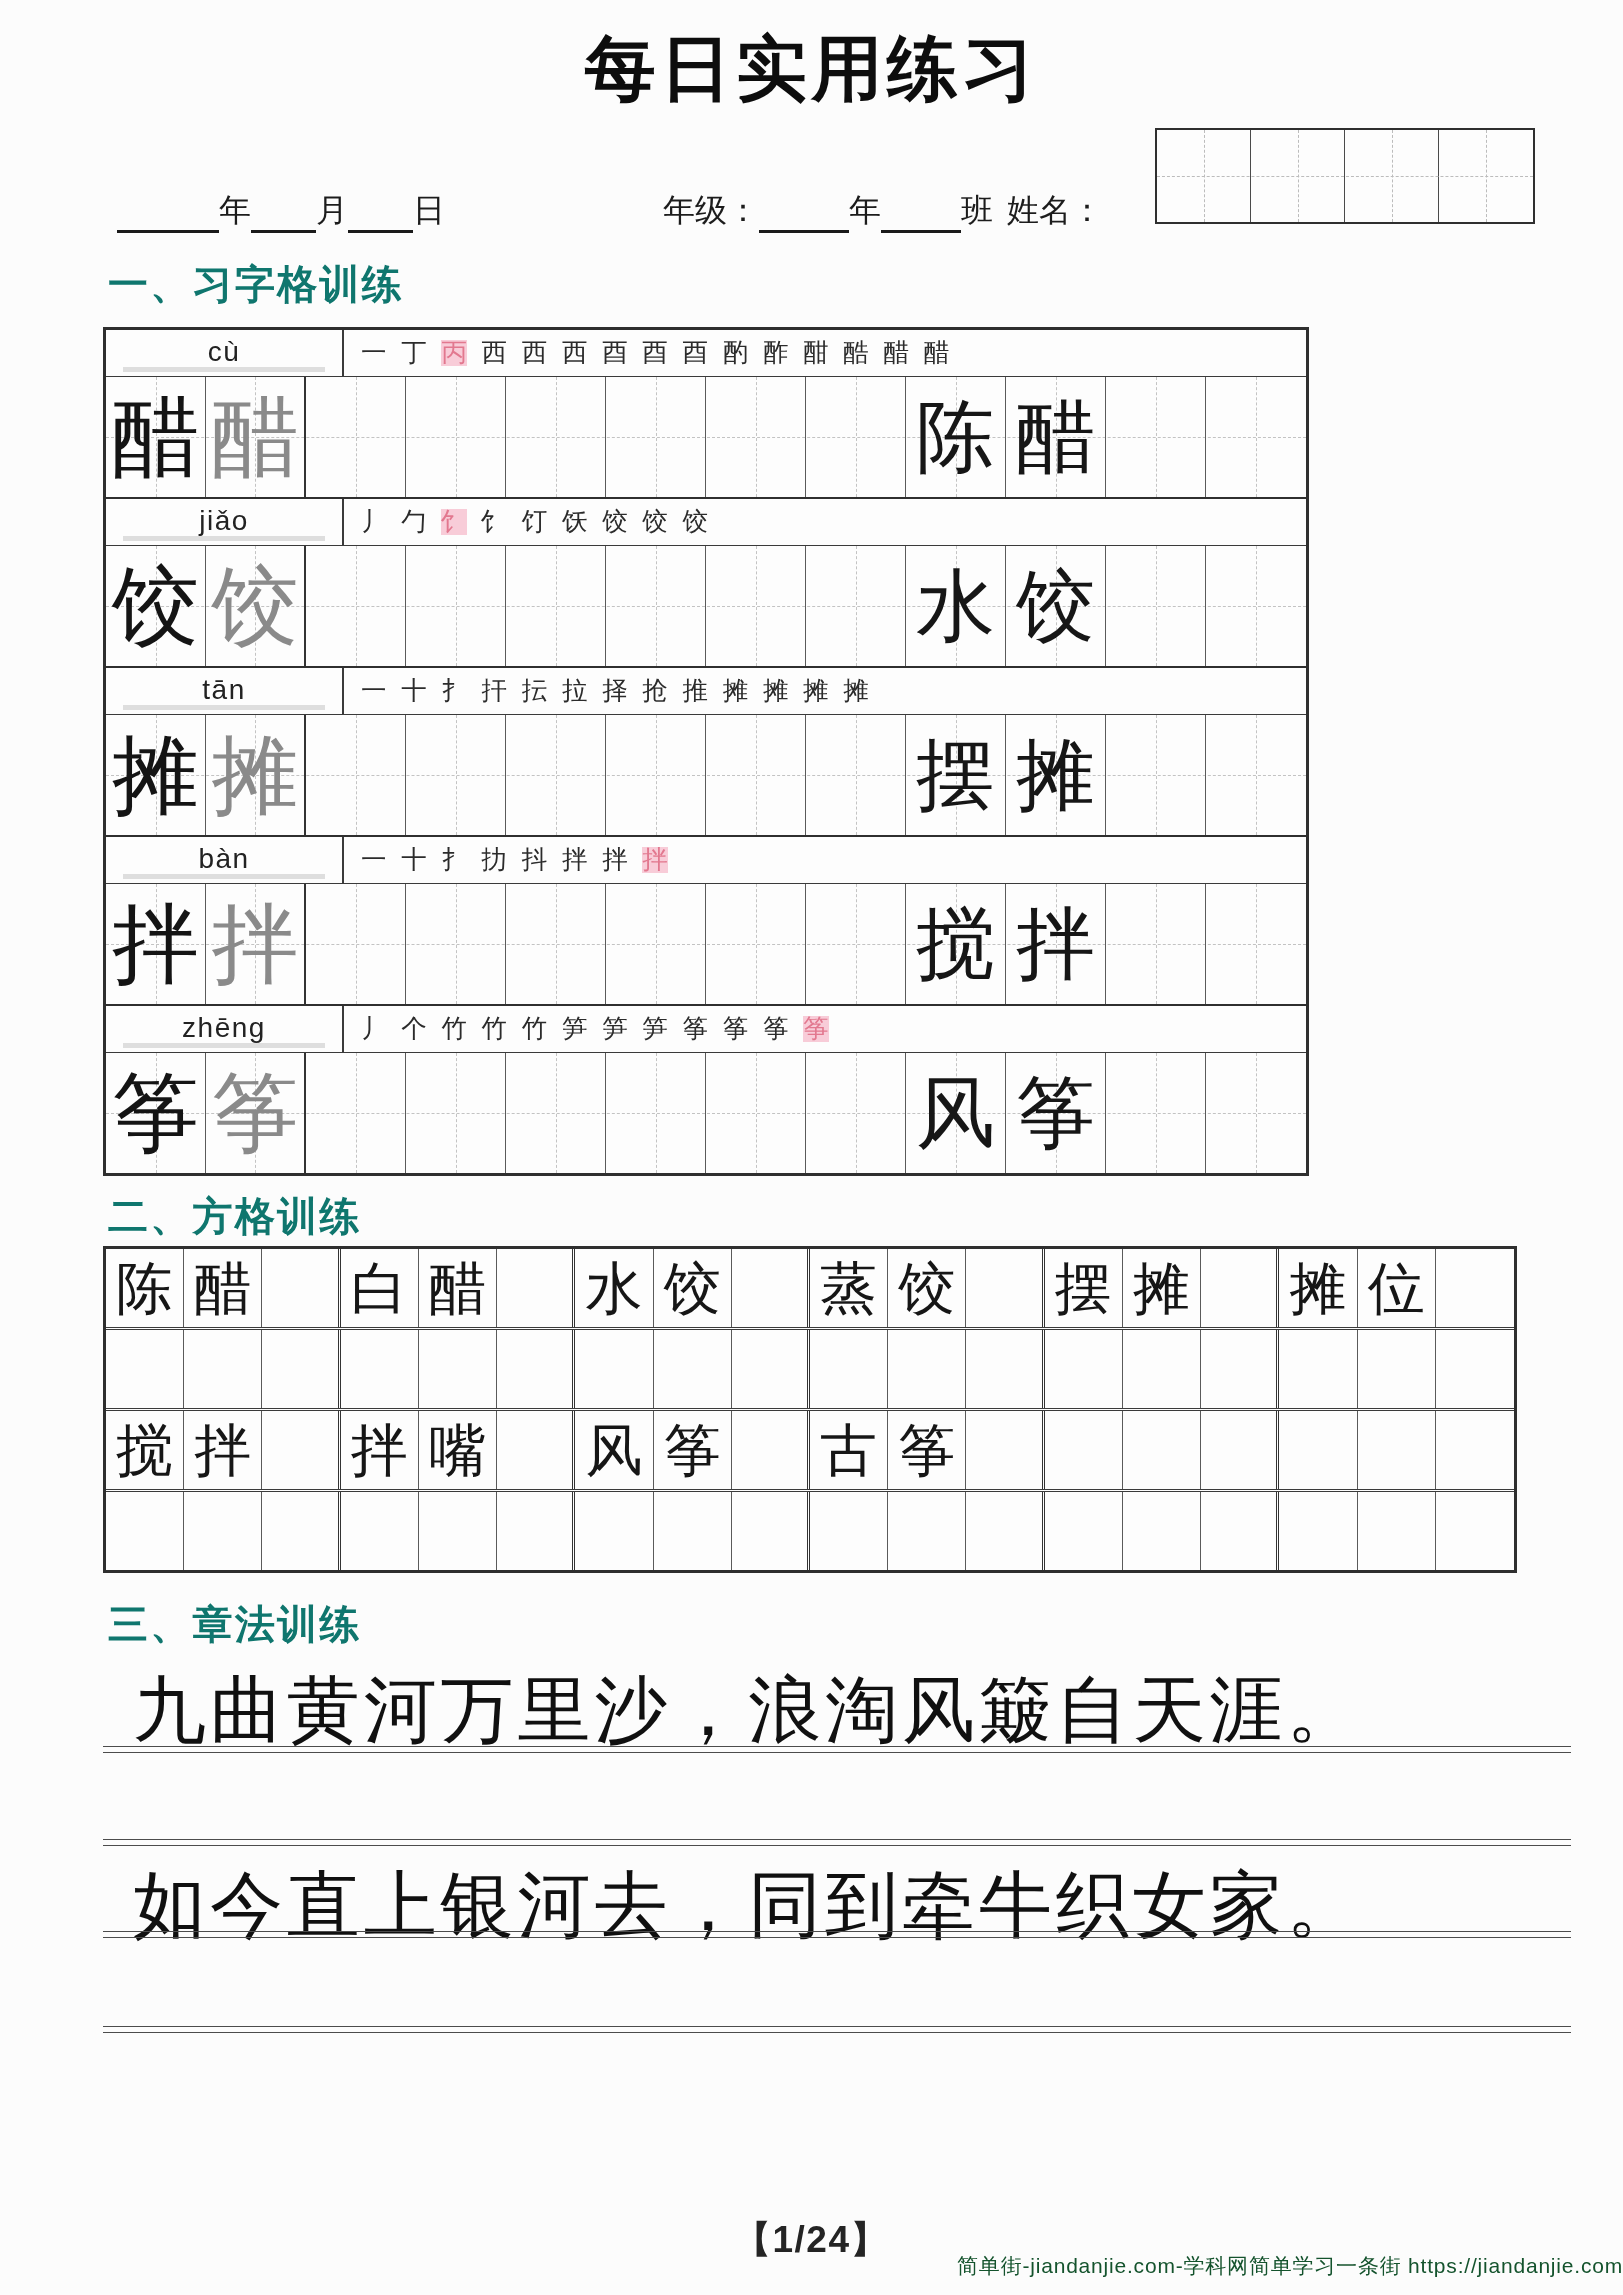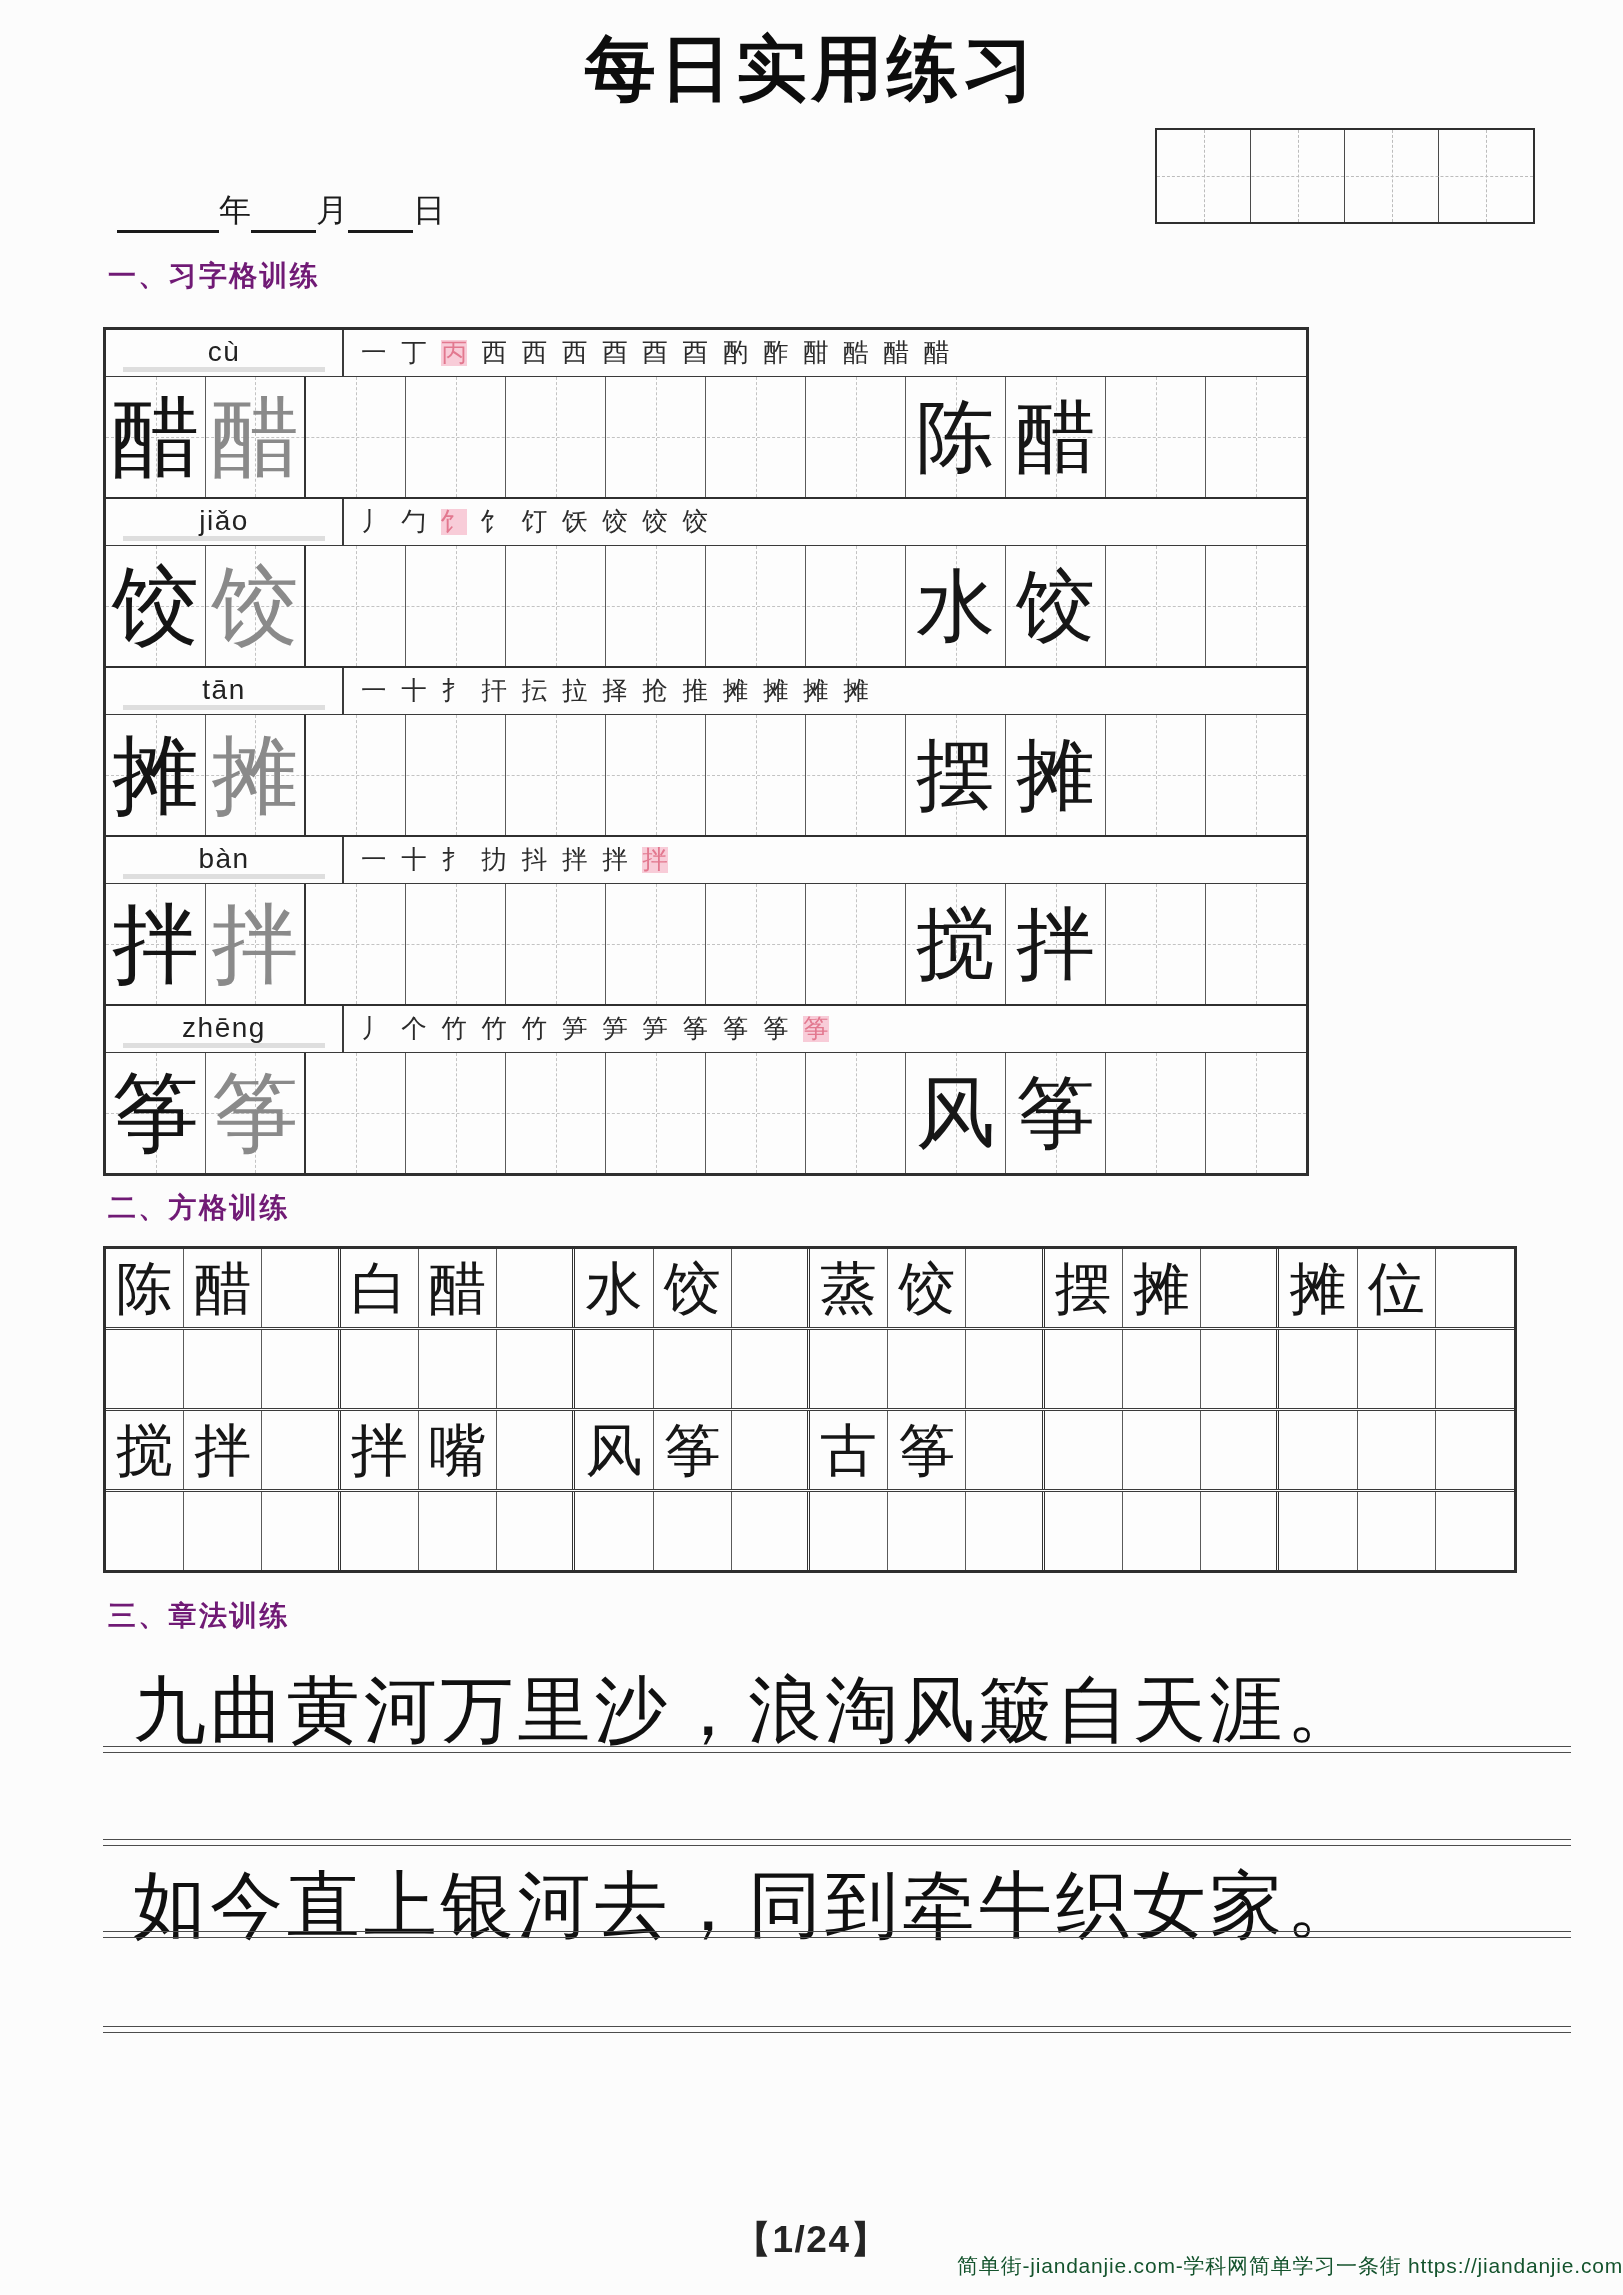--- a/index.html
+++ b/index.html
@@ -25,22 +25,22 @@
     border:2.3px solid #2f2f2f; display:grid; grid-template-columns:repeat(4,1fr);
     box-sizing:border-box; background:#fdfdfd;
   }
   .name-grid::after{ content:''; position:absolute; left:0; right:0; top:50%;
     border-top:1.5px dashed #bcbcbc;}
   .name-cell{ position:relative; border-right:1.5px solid #4a4a4a;}
   .name-cell:last-child{border-right:none;}
   .name-cell::before{ content:''; position:absolute; top:0; bottom:0; left:50%;
     border-left:1.5px dashed #bcbcbc;}
   
-  .sec-h{ position:absolute; left:108px; margin:0; font-size:28px; font-weight:bold;
-          letter-spacing:2.3px; color:#701a75;}
+  .sec-h{ position:absolute; left:108px; margin:0; font-size:40px; font-weight:bold;
+          letter-spacing:2.3px; color:#0f766e;}
   .h1pos{top:257px;} .h2pos{top:1189px;} .h3pos{top:1597px;}
   
   .char-table{
     position:absolute; left:103px; top:327px; width:1206px;
     border:3.1px solid #2f2f2f; box-sizing:border-box; background:#fdfdfd;
   }
   .block{border-bottom:2.3px solid #2f2f2f;}
   .block:last-child{border-bottom:none;}
   .block-header{ height:46px; display:flex; border-bottom:1.5px solid #3a3a3a; }
   .pinyin-cell{
@@ -101,20 +101,23 @@
 <body>
 
 <div class="page">
 
   <h1 class="title">每日实用练习</h1>
 
   <div class="dateline dl-left">
     <span class="blank b130"></span><span>年</span><span class="blank b85"></span><span>月</span><span class="blank b85"></span><span>日</span>
   </div>
 
+  <div class="dateline dl-right">
+    <span>年级：</span><span class="blank b115"></span><span>年</span><span class="blank b105"></span><span>班</span><span class="gap18"></span><span>姓名：</span>
+  </div>
 
   <div class="name-grid">
     <div class="name-cell"></div>
     <div class="name-cell"></div>
     <div class="name-cell"></div>
     <div class="name-cell"></div>
   </div>
 
   <h2 class="sec-h h1pos">一、习字格训练</h2>
   <div class="char-table" id="charTable">

